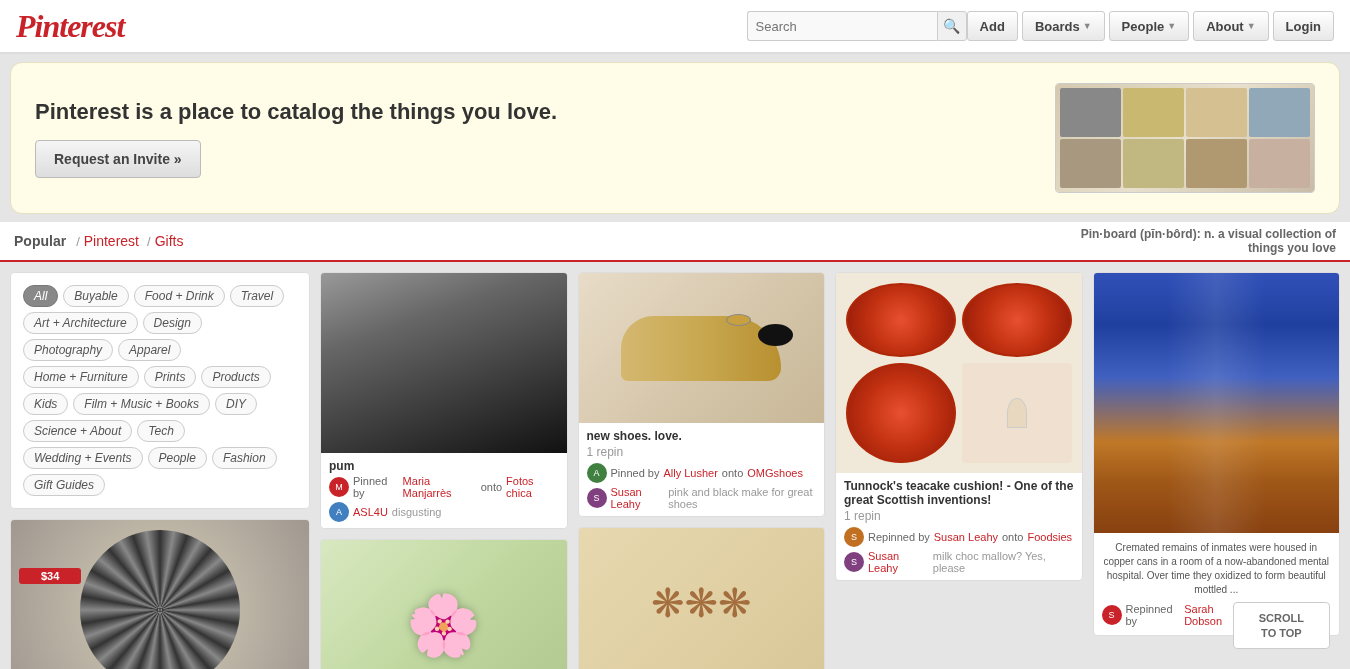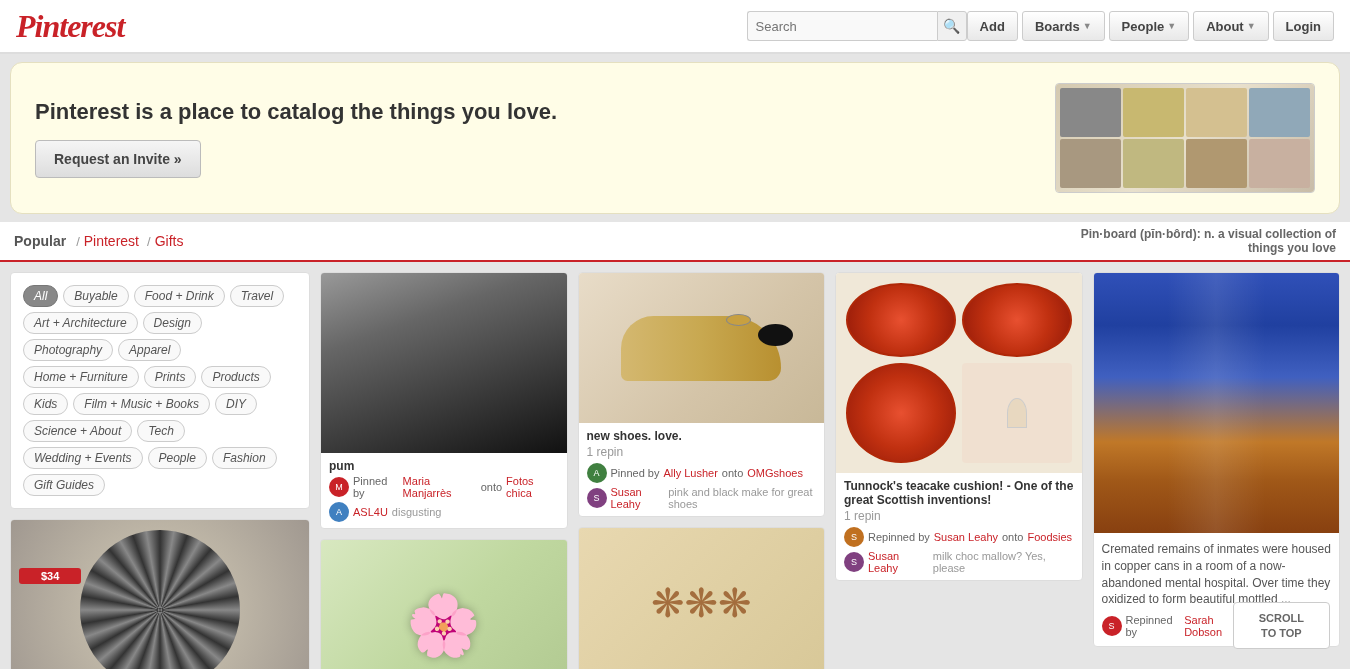--- a/index.html
+++ b/index.html
@@ -386,24 +386,25 @@
     .pin-board-link { color: #c92228; text-decoration: none; cursor: pointer; }
     .pin-secondary-line {
       display: flex;
       align-items: center;
       gap: 4px;
       font-size: 11px;
       color: #999;
       margin-top: 3px;
     }
     .pin-desc {
-      font-size: 12px;
+      font-size: 10px;
       color: #555;
       margin-top: 2px;
       line-height: 1.4;
+      text-align: center;
     }
 
     
     #scroll-top {
       position: fixed;
       bottom: 20px;
       right: 20px;
       background: #fff;
       border: 1px solid #ccc;
       border-radius: 4px;

